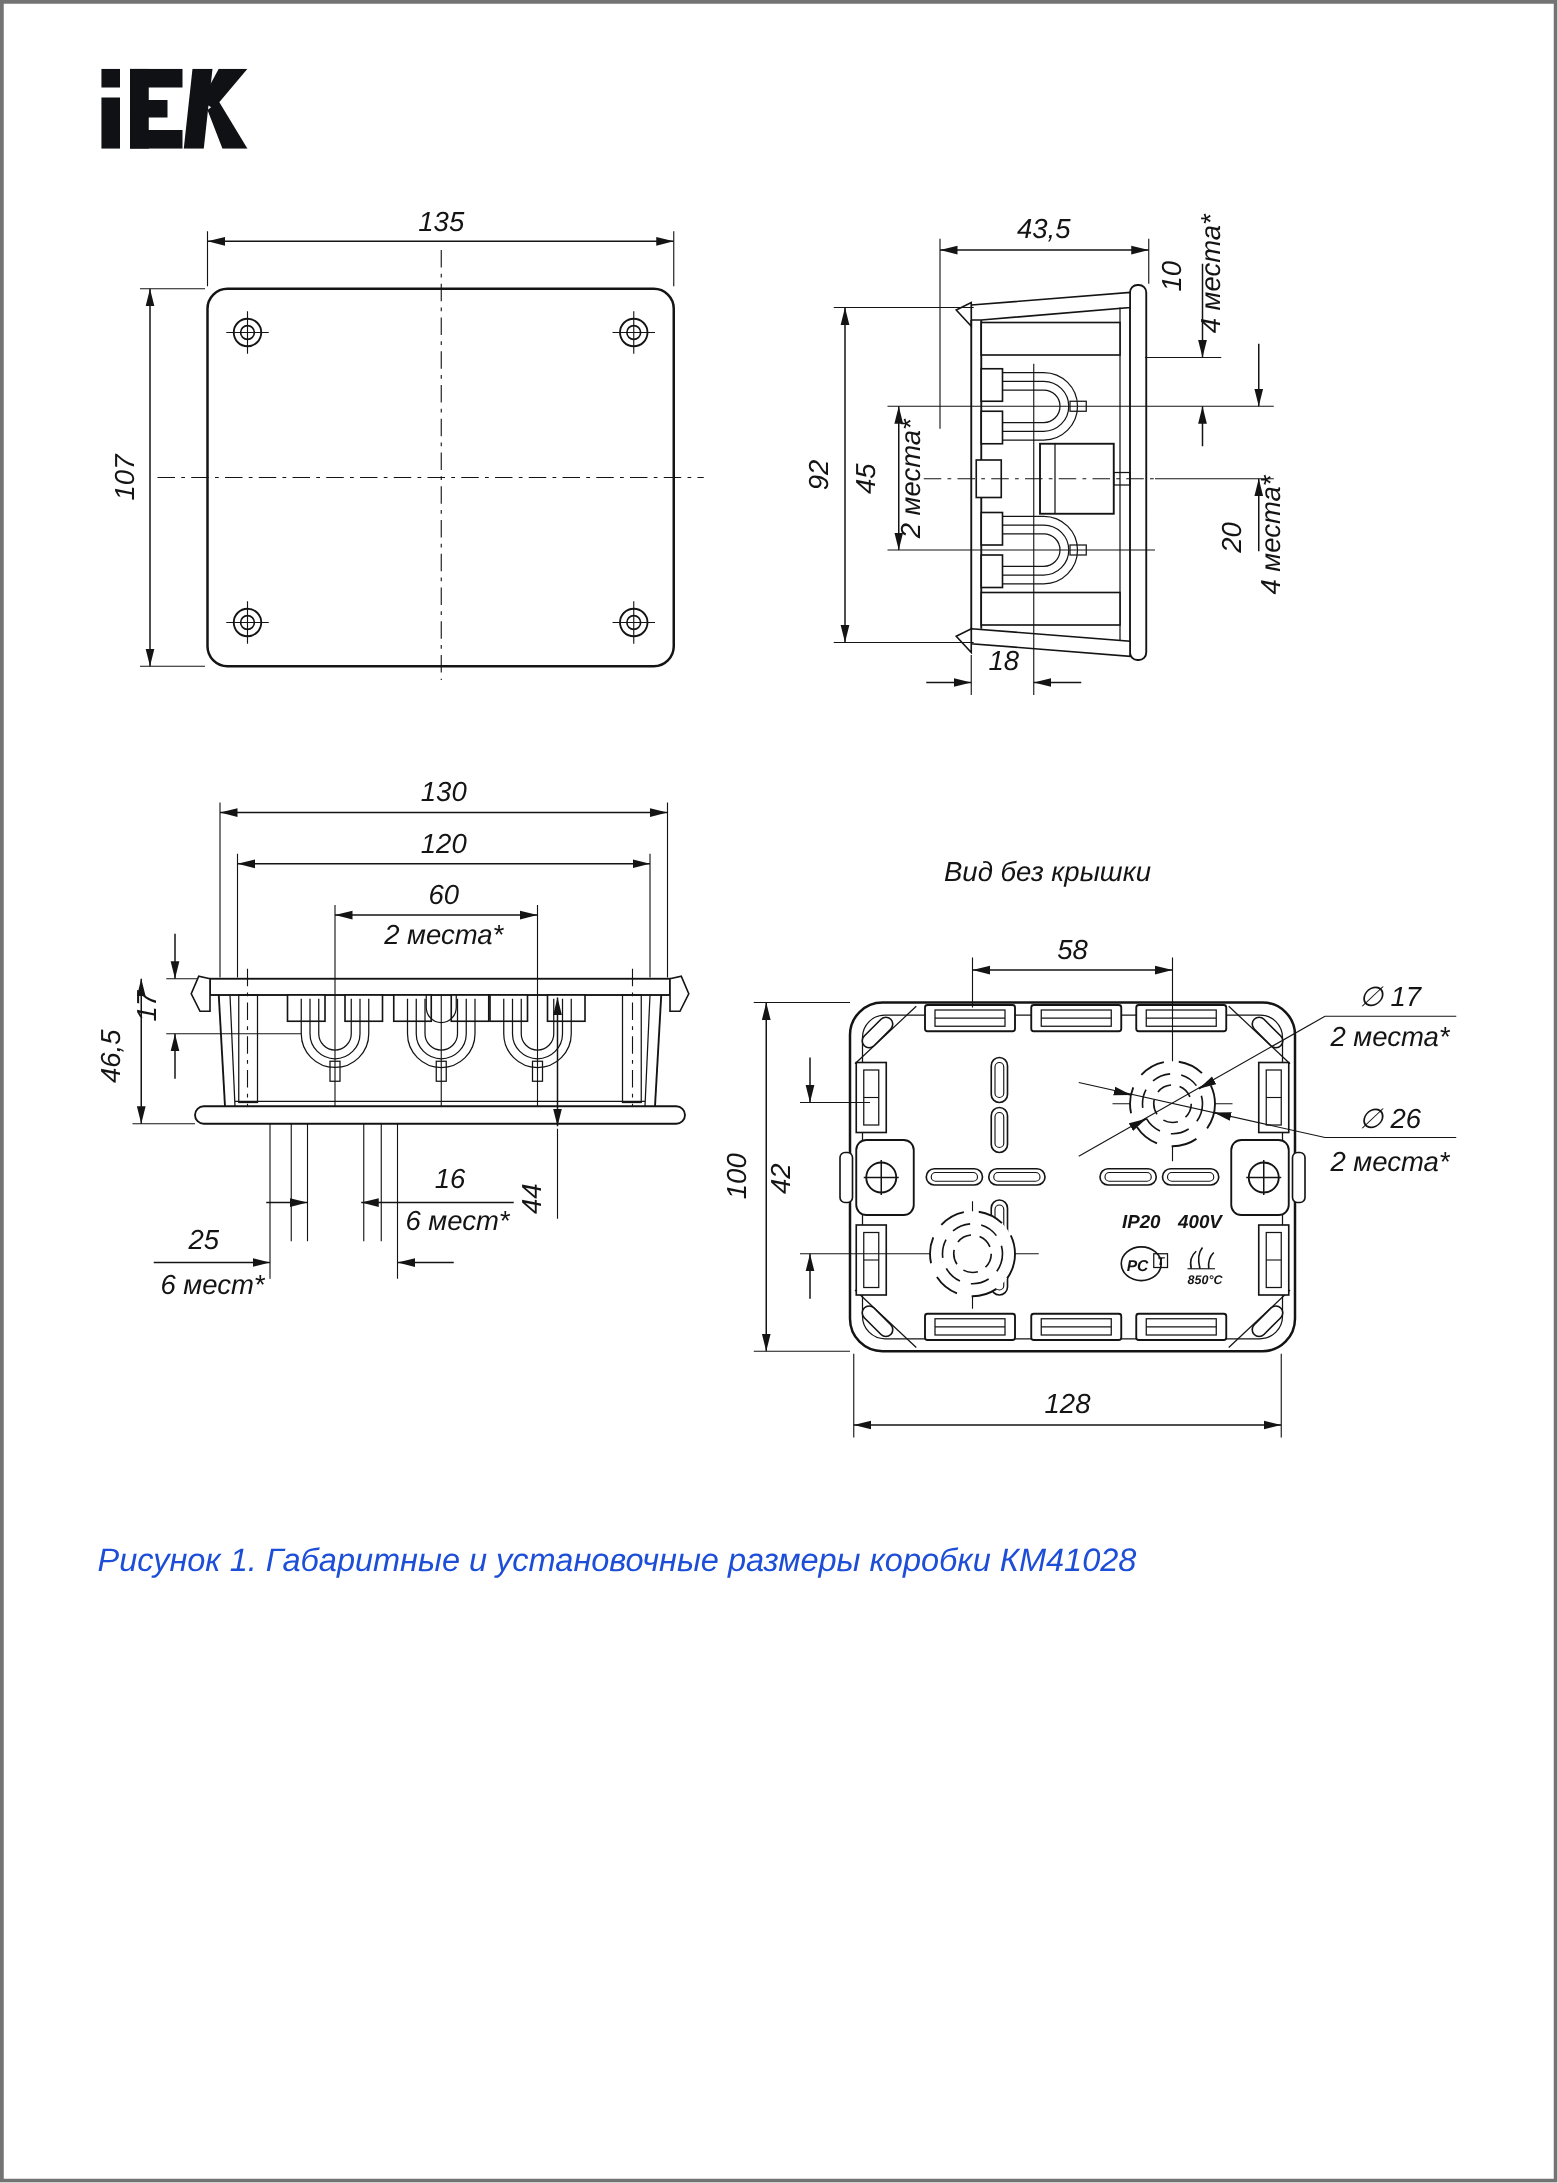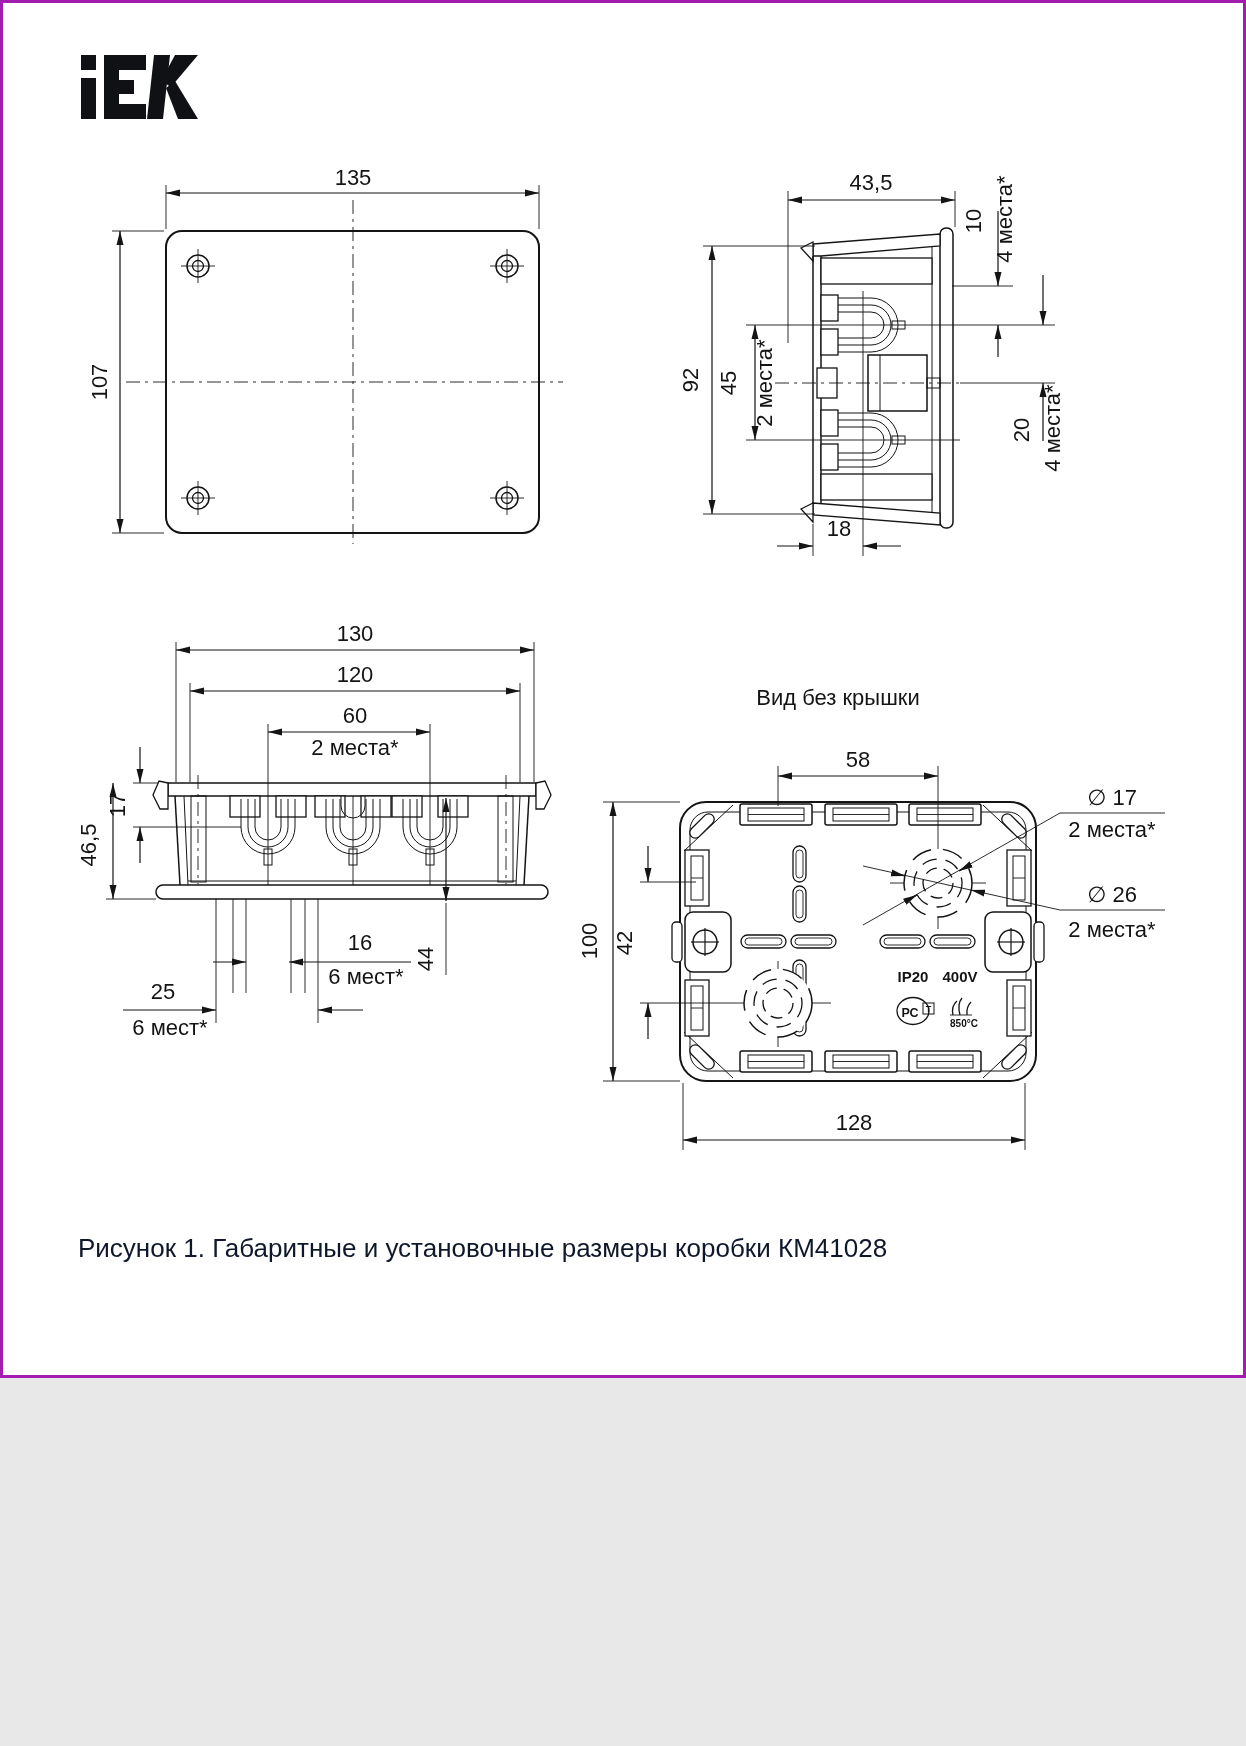--- a/index.html
+++ b/index.html
@@ -1,35 +1,35 @@
 <!DOCTYPE html>
 <html><head>
 <meta charset="utf-8">
 <style>
   html,body{margin:0;padding:0;background:#e8e8e8;}
-  #page{position:relative;width:1246px;height:1378px;background:#fff;border:3px solid #a21caf;box-sizing:border-box;font-family:"Liberation Sans",sans-serif;overflow:hidden;}
+  #page{position:relative;width:1246px;height:1746px;background:#fff;border:3px solid #737373;box-sizing:border-box;font-family:"Liberation Sans",sans-serif;overflow:hidden;font-style:italic;}
   .abs{position:absolute;}
   svg text{font-family:"Liberation Sans",sans-serif;font-size:22px;fill:#141414;}
   .mid{text-anchor:middle;}
   .t15b{font-size:15px;font-weight:bold;}
   .t12b{font-size:12.5px;font-weight:bold;}
   .t9b{font-size:9px;font-weight:bold;}
   .t10b{font-size:10px;font-weight:bold;}
   .t21{font-size:22px;}
   .s2{stroke:#141414;stroke-width:2;fill:#fff;}
   .s15{stroke:#141414;stroke-width:1.5;fill:#fff;}
   .s13{stroke:#141414;stroke-width:1.3;fill:#fff;}
   .s1{stroke:#141414;stroke-width:1;fill:none;}
   .th{stroke:#141414;stroke-width:0.9;fill:none;}
   .dm{stroke:#141414;stroke-width:1.2;fill:none;}
   .cl{stroke:#141414;stroke-width:0.9;fill:none;stroke-dasharray:14 5 3 5;}
   .kc1{stroke-dasharray:21 12;}
   .kc2{stroke-dasharray:15 9;}
   .kc3{stroke-dasharray:12 7;}
-  .caption{font-size:26px;color:#0f172a;white-space:nowrap;}
+  .caption{font-size:26px;color:#1d4ed8;white-space:nowrap;}
 </style>
 </head>
 <body>
 
 <div id="page">
 
   <div class="abs" style="left:78px;top:52px;">
     <svg width="128" height="64" viewBox="0 0 128 64">
       <g fill="#0f1115">
         <rect x="0" y="0" width="15" height="15"></rect>
@@ -89,21 +89,21 @@
         <line class="dm" x1="103" y1="50" x2="476" y2="50" marker-start="url(#m1)" marker-end="url(#m1)"></line>
         <text class="mid" x="290" y="42">135</text>
         <line class="th" x1="49" y1="88" x2="101" y2="88"></line>
         <line class="th" x1="49" y1="390" x2="101" y2="390"></line>
         <line class="dm" x1="57" y1="88" x2="57" y2="390" marker-start="url(#m1)" marker-end="url(#m1)"></line>
         <text class="mid" x="44" y="239" transform="rotate(-90 44 239)">107</text>
       </g>
     </svg>
   </div>
 
-  <div class="abs" style="left:612px;top:140px;text-align:right;">
+  <div class="abs" style="left:576px;top:140px;text-align:right;">
     <svg width="460" height="430" viewBox="0 0 460 430">
       <defs>
         <marker id="m2" markerUnits="userSpaceOnUse" markerWidth="15" markerHeight="8" refX="14" refY="4" orient="auto-start-reverse">
           <path d="M14,4 L0,0.5 L0,7.5 Z" fill="#141414"></path>
         </marker>
         <pattern id="h2" patternUnits="userSpaceOnUse" width="7" height="7" patternTransform="rotate(45)">
           <line x1="0" y1="0" x2="0" y2="7" stroke="#444" stroke-width="1.1"></line>
         </pattern>
       </defs>
       <g>

